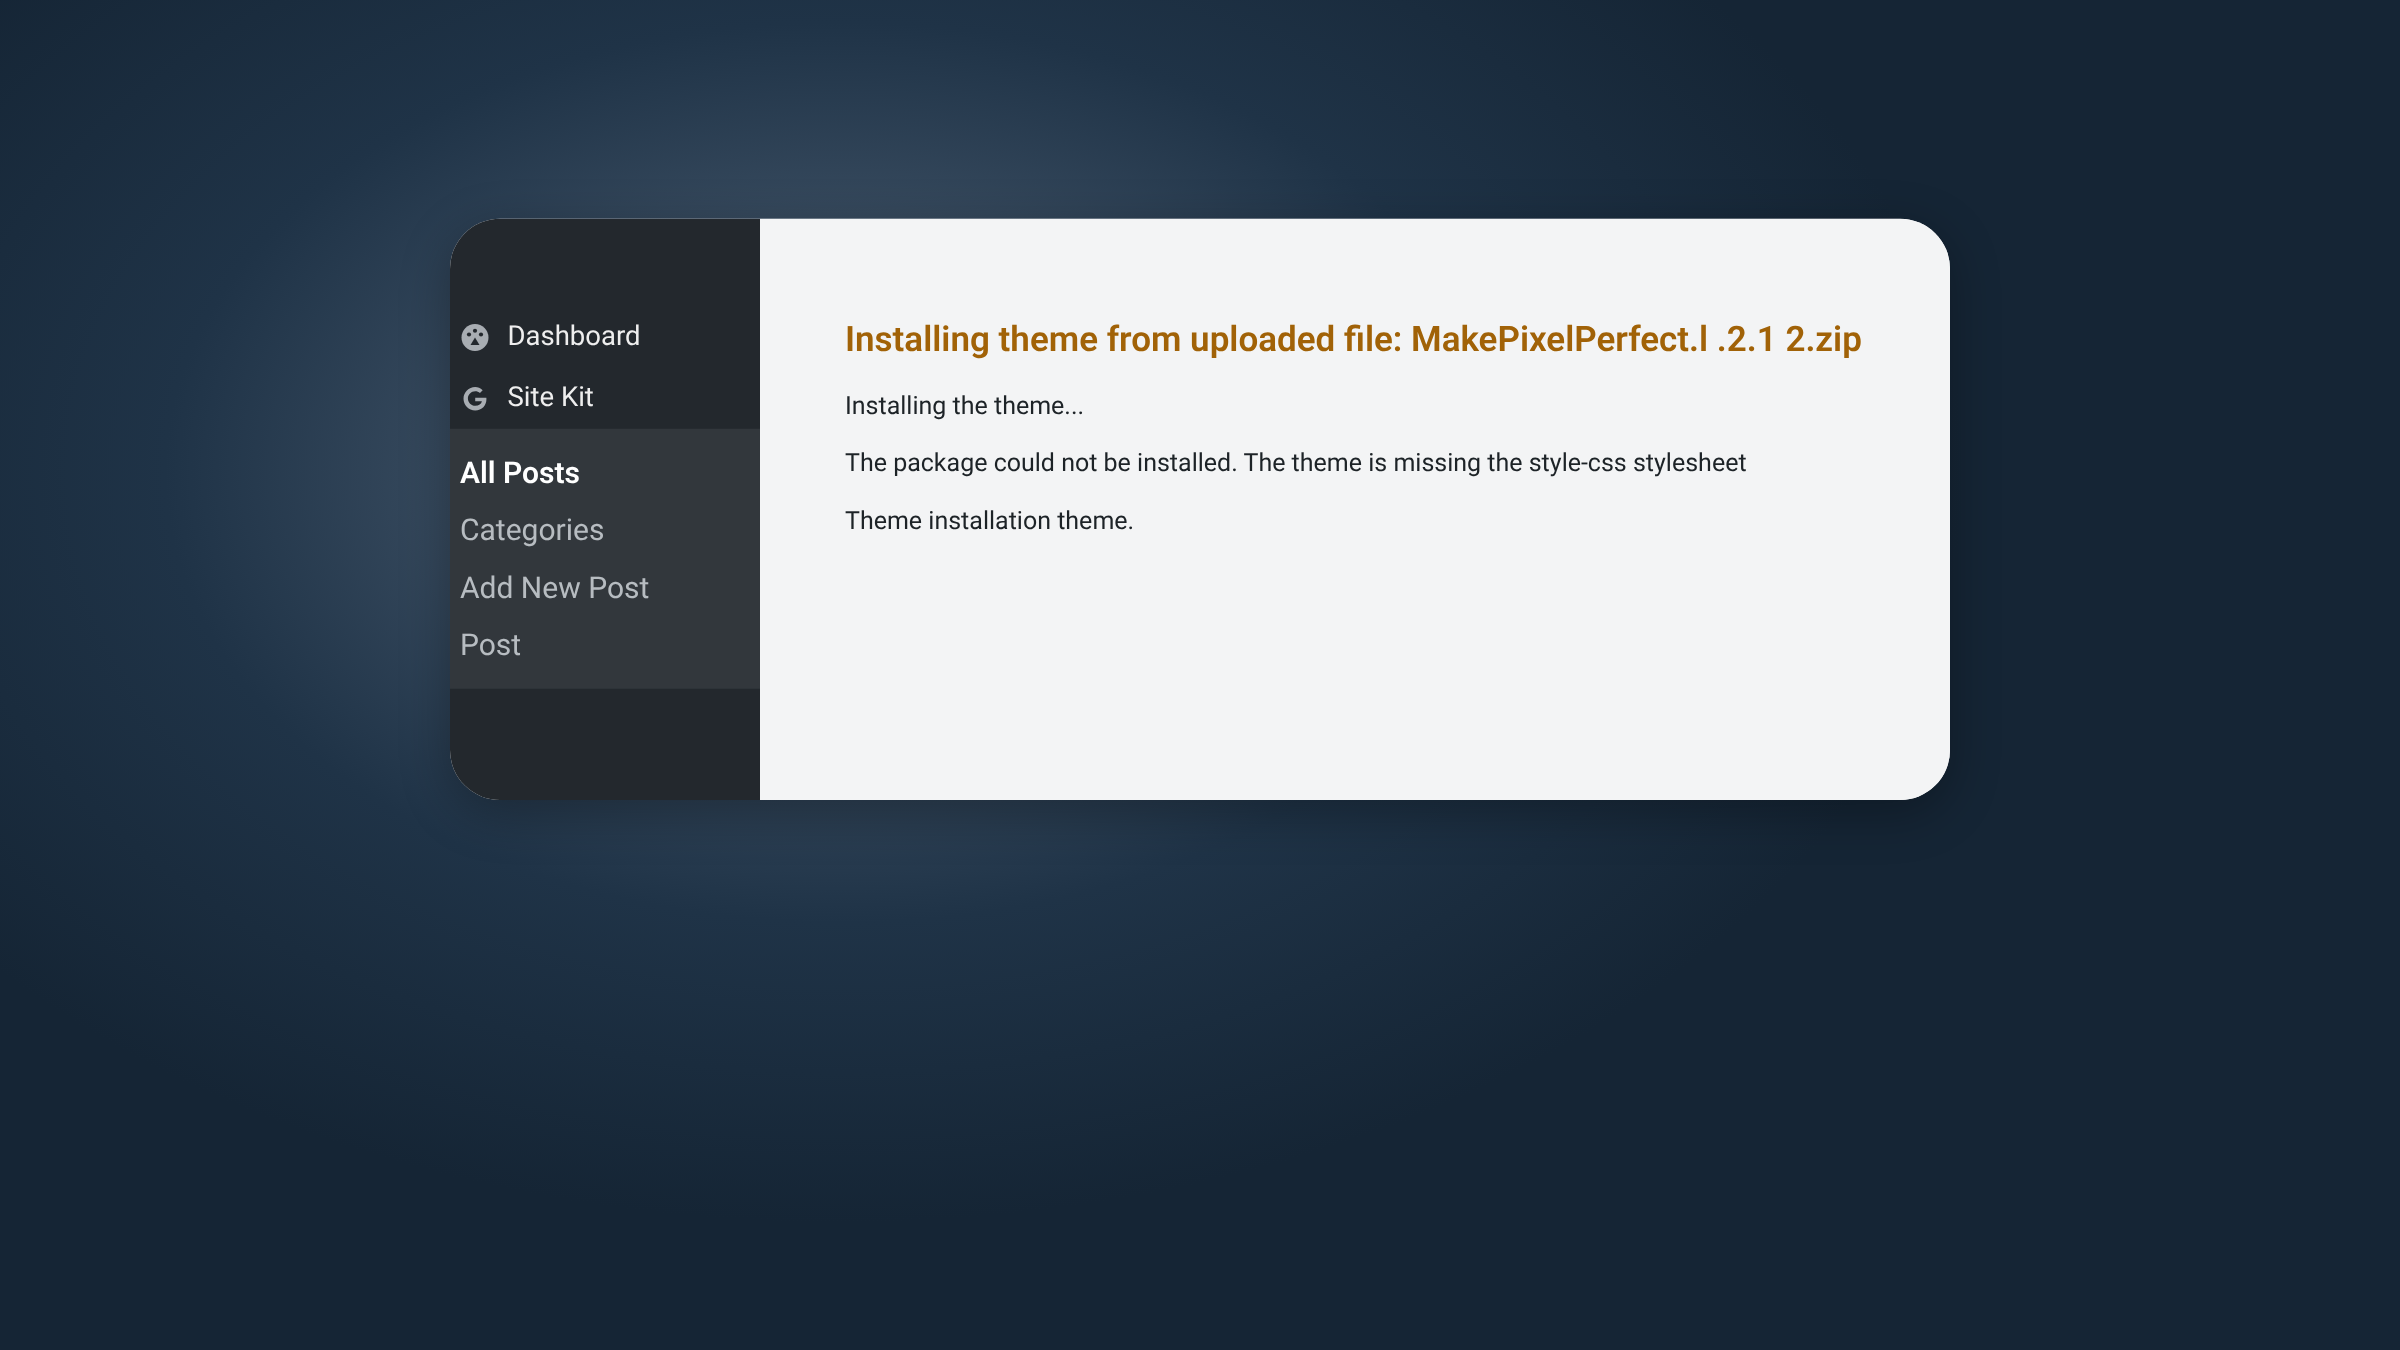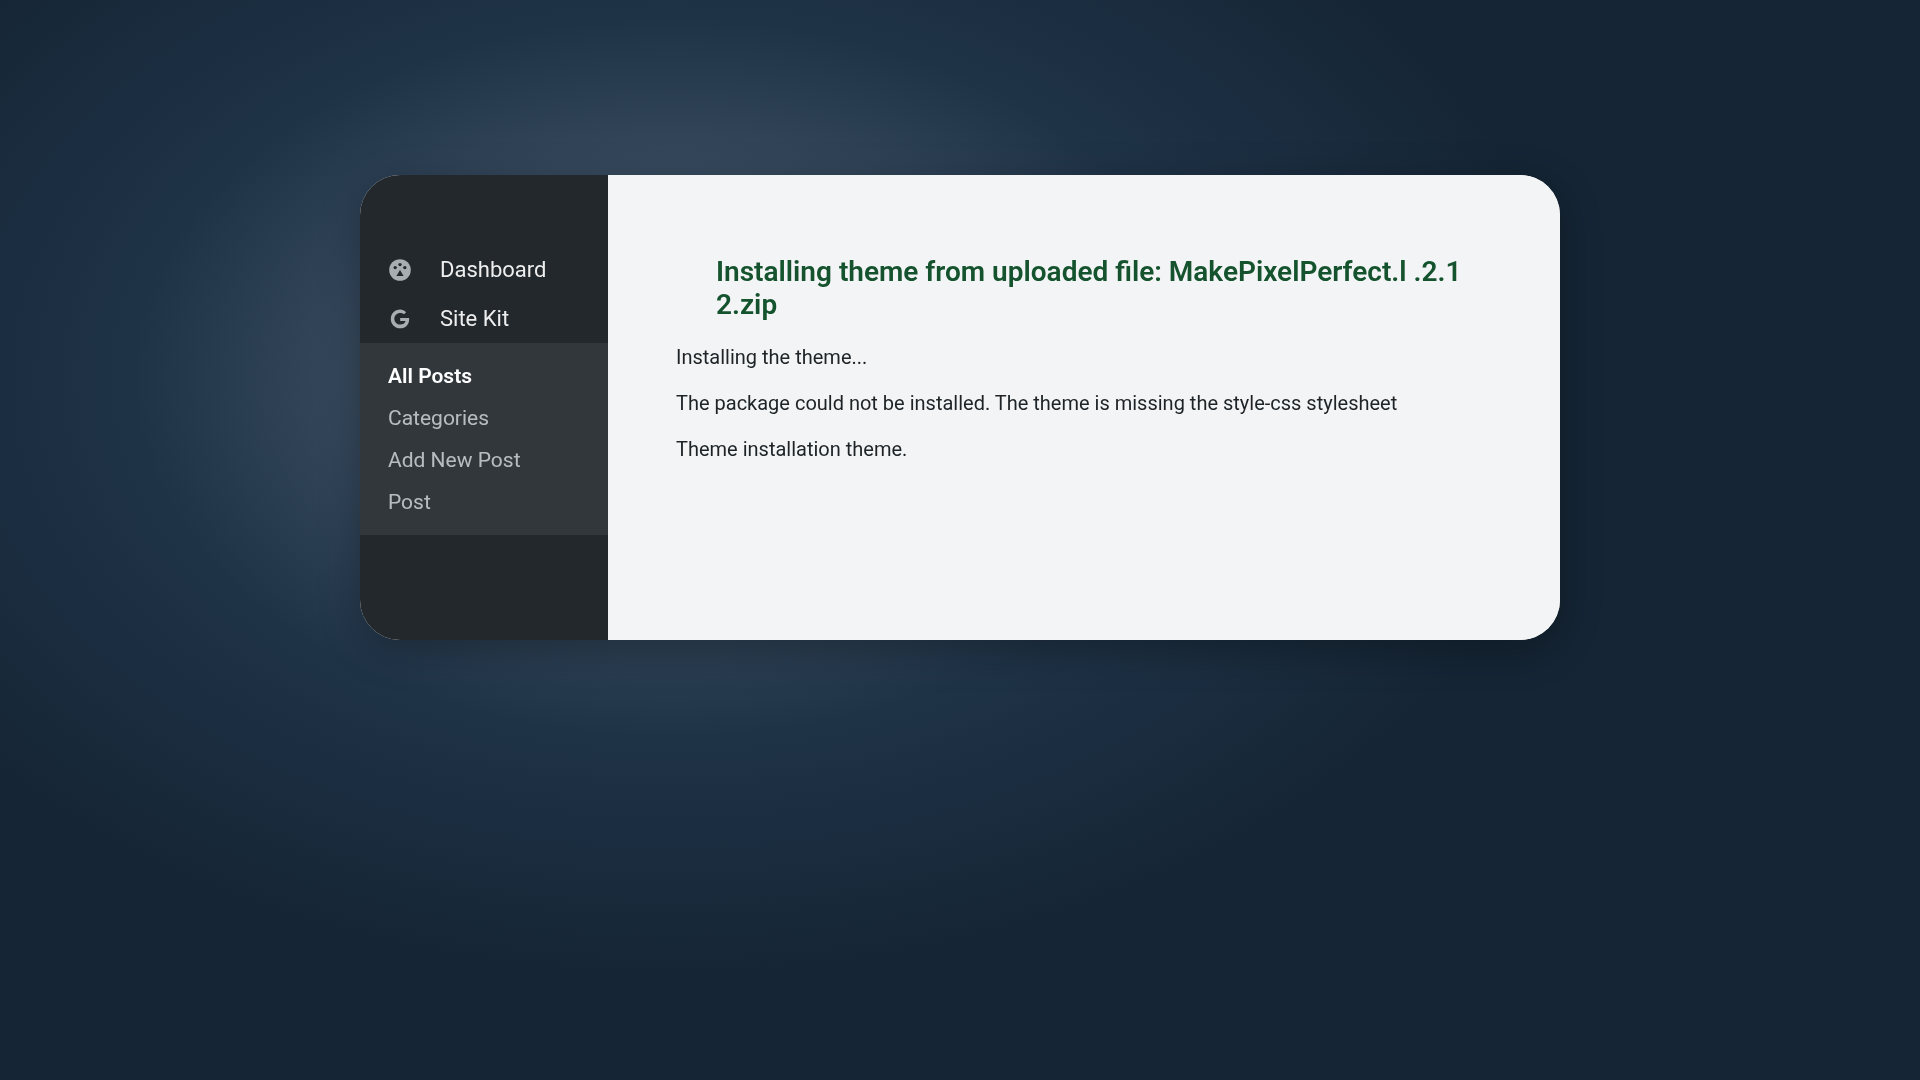--- a/index.html
+++ b/index.html
@@ -30,25 +30,25 @@
     .sidebar {
       width: 248px;
       background: #23282d;
       display: flex;
       flex-direction: column;
       padding-top: 70px;
     }
     .sidebar-item {
       display: flex;
       align-items: center;
-      padding: 12px 28px;
+      padding: 12px 8px;
       color: #eee;
       font-size: 22px;
       cursor: pointer;
-      gap: 28px;
+      gap: 14px;
       position: relative;
     }
     .sidebar-item.active {
       background: #2271b1;
       color: #fff;
     }
     .sidebar-item.active::after {
       content: '';
       position: absolute;
       right: 0;
@@ -70,40 +70,39 @@
       color: rgba(240,245,250,0.65);
     }
     .sidebar-item.active .sidebar-icon {
       color: #fff;
     }
     .submenu {
       background: #32373c;
       padding: 12px 0;
     }
     .submenu-item {
-      padding: 9px 28px;
+      padding: 9px 8px;
       color: rgba(240,245,250,0.7);
-      font-size: 21px;
+      font-size: 24px;
       cursor: pointer;
     }
     .submenu-item.current {
       color: #fff;
       font-weight: 600;
     }
     .content {
       flex: 1;
       padding: 80px 68px;
       background: #f3f4f5;
     }
     .content-title {
       font-size: 28px;
       font-weight: 600;
-      color: #14532d;
+      color: #a16207;
       margin-bottom: 22px;
-      margin-left: 40px;
     }
     .content-line {
       font-size: 20px;
       color: #1d2327;
       margin-bottom: 18px;
       line-height: 1.4;
     }
   </style>
 </head>
 <body>

